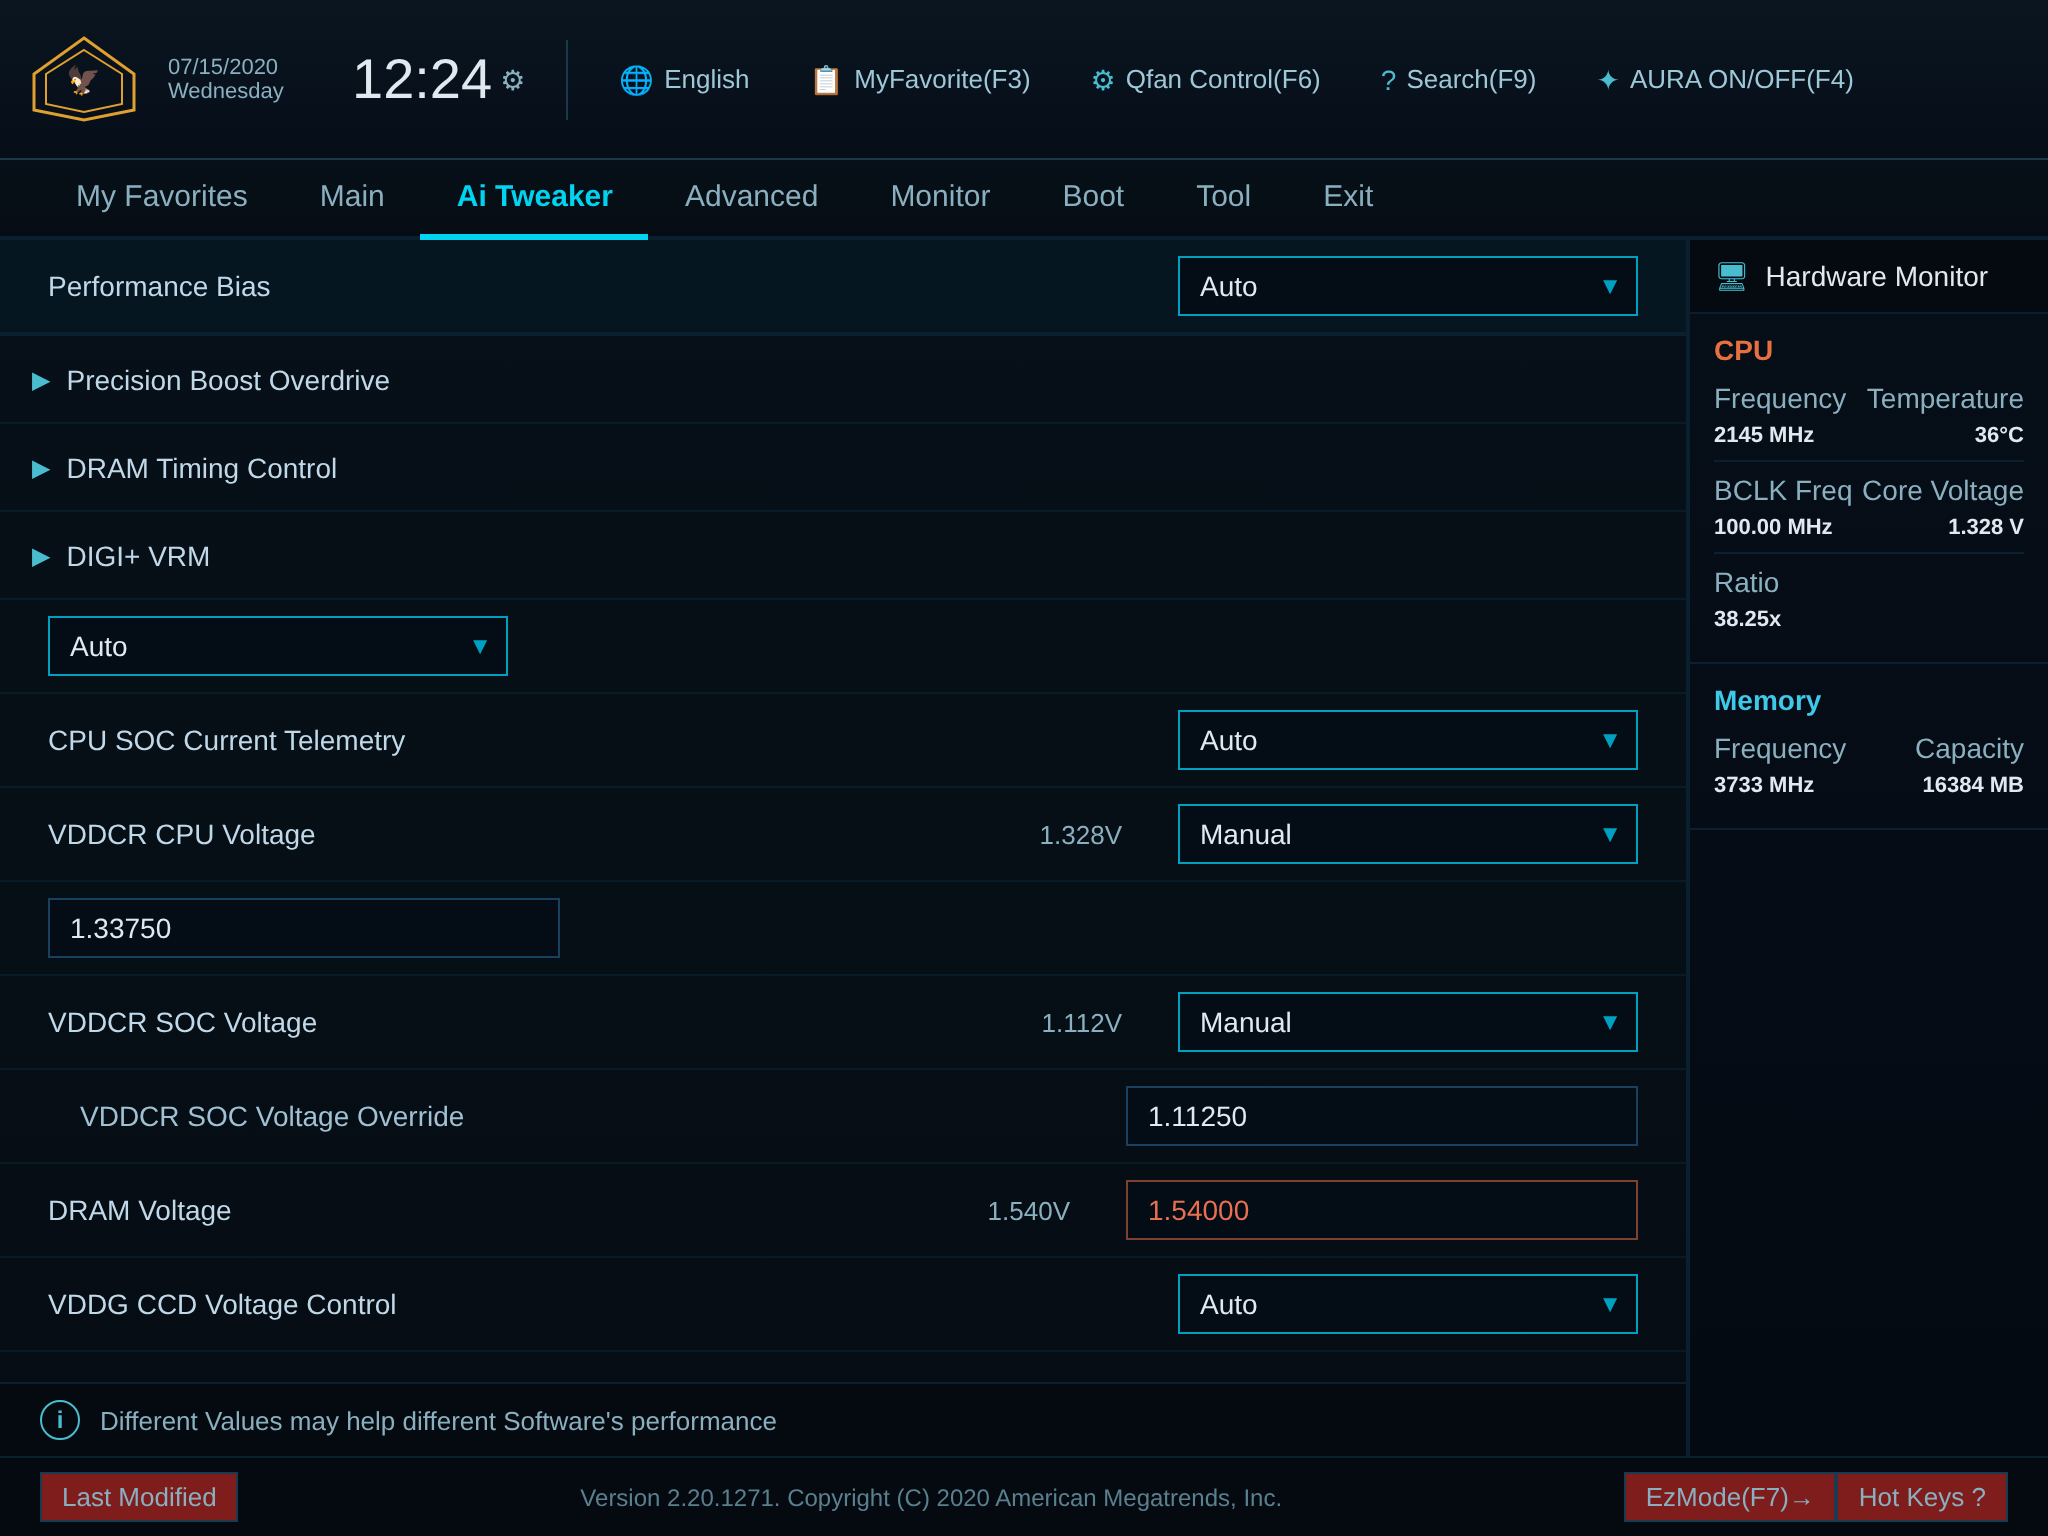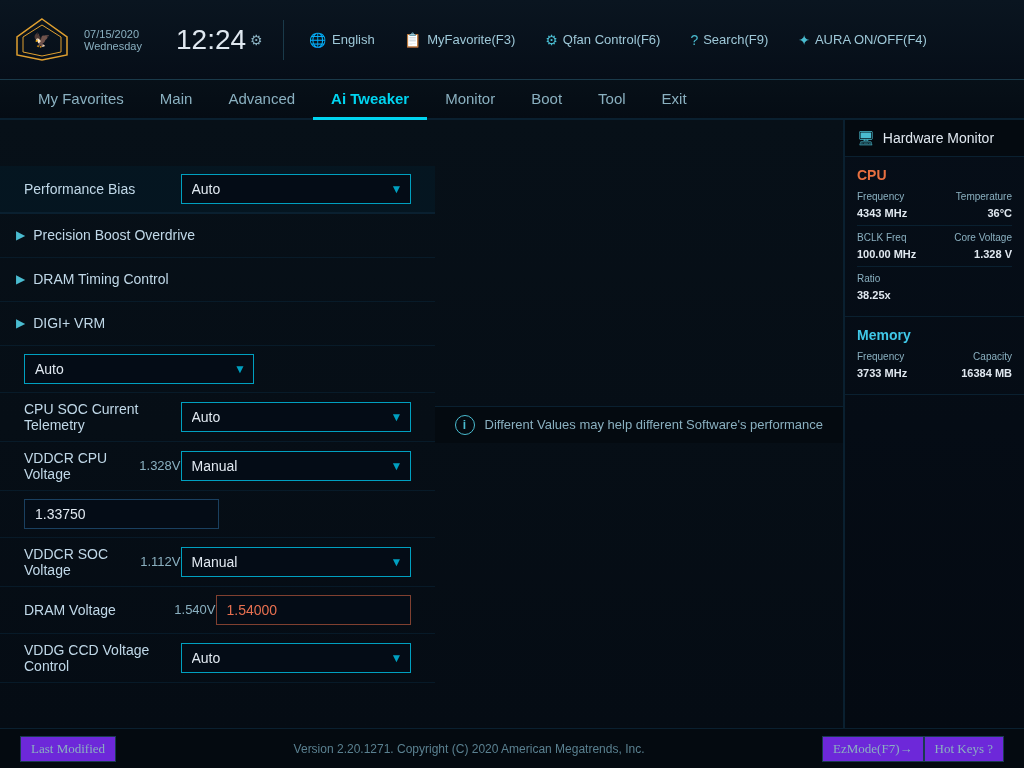--- a/index.html
+++ b/index.html
@@ -128,24 +128,23 @@
       display: flex;
       flex: 1;
       overflow: hidden;
     }
 
     
     .left-panel {
       flex: 1;
       background: linear-gradient(180deg, #071018 0%, #050c14 100%);
       display: flex;
-      flex-direction: row;
+      flex-direction: column;
       overflow: hidden;
       border-right: 1px solid #0a2030;
-      align-items: center;
     }
 
     .settings-list {
       flex: 1;
       overflow-y: auto;
       padding: 0;
     }
     .settings-list::-webkit-scrollbar { width: 8px; }
     .settings-list::-webkit-scrollbar-track { background: #040a10; }
     .settings-list::-webkit-scrollbar-thumb { background: #1a3a50; border-radius: 4px; }
@@ -161,21 +160,21 @@
     .setting-label {
       color: #c0d8e8;
       font-size: 14px;
       flex: 1;
     }
     .setting-label.indented { padding-left: 16px; color: #a0c0d4; }
 
     .setting-value-text {
       color: #8ab0c0;
       font-size: 13px;
-      margin-right: 0;
+      margin-right: 28px;
     }
 
     .dropdown-container {
       position: relative;
       width: 230px;
     }
     .dropdown {
       width: 100%;
       background: #040c16;
       border: 1px solid #00a0c0;
@@ -190,21 +189,21 @@
       position: absolute;
       right: 8px;
       top: 50%;
       transform: translateY(-50%);
       color: #00a0c0;
       pointer-events: none;
       font-size: 12px;
     }
 
     .text-input {
-      width: 195px;
+      width: 256px;
       background: #040c16;
       border: 1px solid #1a4060;
       color: #e0e8f0;
       font-size: 14px;
       padding: 6px 10px;
       outline: none;
     }
     .text-input.highlighted {
       color: #e87050;
       border-color: #804030;
@@ -304,21 +303,21 @@
     .hw-section-title.mem { color: #40c8e8; }
     .hw-section-title.volt { color: #40d890; }
 
     .hw-row {
       display: flex;
       justify-content: space-between;
       margin-bottom: 5px;
     }
     .hw-label {
       color: #8ab0c0;
-      font-size: 10px;
+      font-size: 14px;
     }
     .hw-value {
       color: #e0e8f0;
       font-size: 11px;
       font-weight: 600;
     }
     .hw-divider {
       height: 1px;
       background: #0a2030;
       margin: 6px 0;
@@ -333,22 +332,21 @@
       border-top: 1px solid #0a2030;
       padding: 8px 20px;
       height: 40px;
     }
     .bottom-btn {
       color: #8ab0c0;
       font-size: 13px;
       cursor: pointer;
       padding: 4px 10px;
       border: 1px solid #1a3a50;
-      background: #6d28d9;
-      font-family: Liberation Serif, serif;
+      background: #7f1d1d;
     }
     .bottom-version {
       color: #5a8090;
       font-size: 12px;
       text-align: center;
       flex: 1;
     }
   </style>
 </head>
 <body>
@@ -395,22 +393,22 @@
       <div class="header-btn">
         <span class="icon">✦</span>
         <span>AURA ON/OFF(F4)</span>
       </div>
     </div>
   </div>
 
   <div class="nav-bar">
     <div class="nav-item">My Favorites</div>
     <div class="nav-item">Main</div>
+    <div class="nav-item active">Ai Tweaker</div>
     <div class="nav-item">Advanced</div>
-    <div class="nav-item active">Ai Tweaker</div>
     <div class="nav-item">Monitor</div>
     <div class="nav-item">Boot</div>
     <div class="nav-item">Tool</div>
     <div class="nav-item">Exit</div>
   </div>
 
   <div class="content-area">
 
     <div class="left-panel">
       <div class="settings-list">
@@ -486,20 +484,24 @@
           <div class="dropdown-container">
             <select class="dropdown">
               <option>Auto</option>
               <option selected="">Manual</option>
               <option>Offset</option>
             </select>
             <span class="dropdown-arrow">▼</span>
           </div>
         </div>
 
+        <div class="setting-row">
+          <span class="setting-label indented">VDDCR SOC Voltage Override</span>
+          <input class="text-input" type="text" value="1.11250" style="">
+        </div>
 
         <div class="setting-row">
           <span class="setting-label">DRAM Voltage</span>
           <span class="setting-value-text">1.540V</span>
           <input class="text-input highlighted" type="text" value="1.54000" style="">
         </div>
 
         <div class="setting-row">
           <span class="setting-label">VDDG CCD Voltage Control</span>
           <div class="dropdown-container">
@@ -525,21 +527,21 @@
         <span class="hw-monitor-title">Hardware Monitor</span>
       </div>
 
       <div class="hw-section">
         <div class="hw-section-title cpu">CPU</div>
         <div class="hw-row">
           <span class="hw-label">Frequency</span>
           <span class="hw-label">Temperature</span>
         </div>
         <div class="hw-row">
-          <span class="hw-value">4343 MHz</span>
+          <span class="hw-value">2145 MHz</span>
           <span class="hw-value">36°C</span>
         </div>
         <div class="hw-divider"></div>
         <div class="hw-row">
           <span class="hw-label">BCLK Freq</span>
           <span class="hw-label">Core Voltage</span>
         </div>
         <div class="hw-row">
           <span class="hw-value">100.00 MHz</span>
           <span class="hw-value">1.328 V</span>

